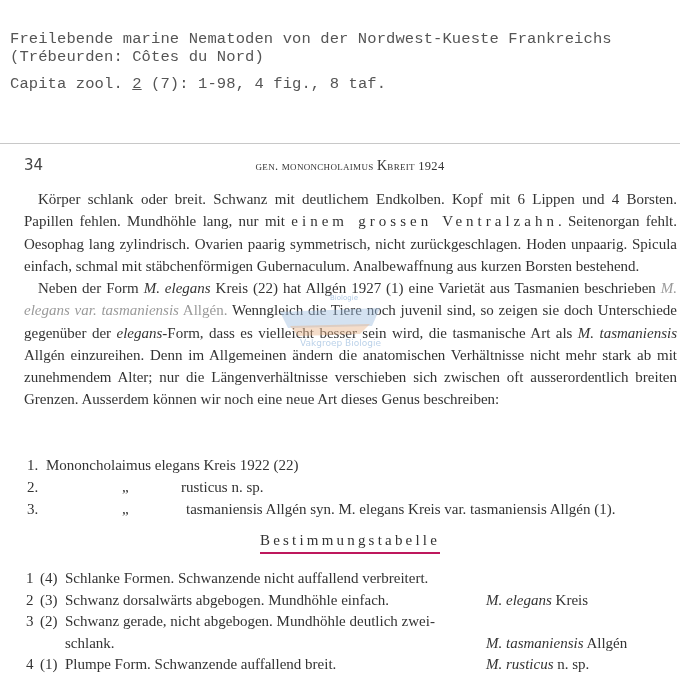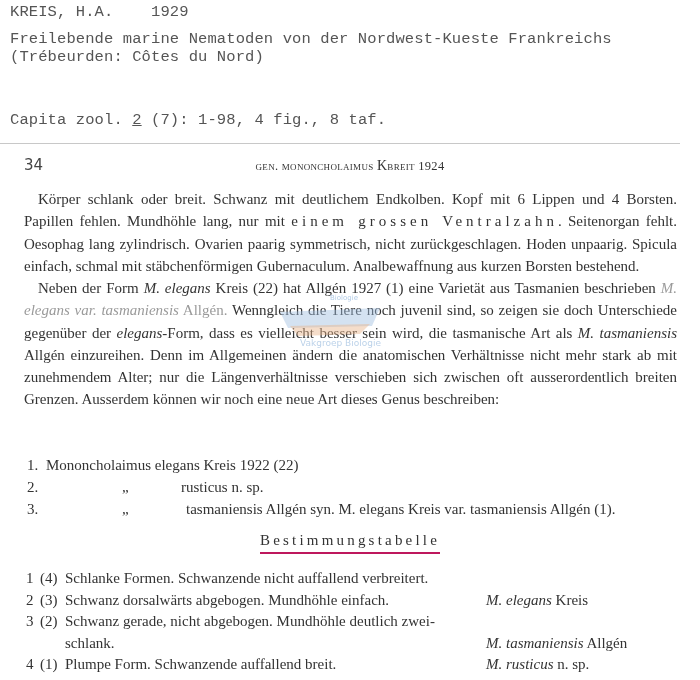--- a/index.html
+++ b/index.html
@@ -2,21 +2,21 @@
 <html><head>
 <meta charset="utf-8">
 <style>
   html, body { margin: 0; padding: 0; background: #ffffff; }
   body { width: 700px; height: 680px; position: relative; overflow: hidden; color: #3a3a3a; }
   .card { position: absolute; left: 0; top: 0; width: 700px; height: 120px; }
   .mono { font-family: "Liberation Mono", "DejaVu Sans Mono", monospace; color: #555; font-size: 15.5px; letter-spacing: 0.1px; }
   .card .l1 { position: absolute; left: 10px; top: 3px; white-space: pre; }
   .card .l2 { position: absolute; left: 10px; top: 30px; white-space: pre; }
   .card .l3 { position: absolute; left: 10px; top: 48px; white-space: pre; }
-  .card .l4 { position: absolute; left: 10px; top: 75px; white-space: pre; margin-top: 36px; }
+  .card .l4 { position: absolute; left: 10px; top: 75px; white-space: pre; }
   .card .under { text-decoration: underline; }
   .sep { position: absolute; left: 0; top: 143px; width: 680px; height: 1px; background: #c8c8c8; }
 
   .page { position: absolute; left: 0; top: 150px; width: 700px; height: 530px; }
   .serif { font-family: "Liberation Serif", "DejaVu Serif", serif; color: #333; padding-left: 20px; }
   .pnum { position: absolute; left: 24px; top: 6px; font-family: "DejaVu Sans", sans-serif; font-size: 15px; color: #444; }
   .running { position: absolute; left: 0; width: 700px; top: 8px; text-align: center; font-size: 12.5px; letter-spacing: 0.3px; }
   .running .caps { font-variant: small-caps; }
   .running .big { font-size: 14px; }
 
@@ -43,21 +43,20 @@
   .key .kp { position: absolute; left: 16px; }
   .key .kt { position: absolute; left: 41px; }
   .key .kr { position: absolute; left: 462px; }
 
   .wm { position: absolute; left: 260px; top: 140px; width: 150px; height: 60px; pointer-events: none; }
 </style>
 </head>
 <body>
 
 <div class="card">
-  <div class="l1 mono"><span>KREIS, H.A.</span>    <span>1929</span></div>
   <div class="l2 mono">Freilebende marine Nematoden von der Nordwest-Kueste Frankreichs</div>
   <div class="l3 mono">(Trébeurden: Côtes du Nord)</div>
   <div class="l4 mono"><span>Capita zool. </span><span class="under">2</span><span> (7): 1-98, 4 fig., 8 taf.</span></div>
 </div>
 
 <div class="sep"></div>
 
 <div class="page serif">
   <div class="pnum">34</div>
   <div class="running"><span class="caps">gen. </span><span class="caps">mononcholaimus </span><span class="big">K</span><span class="caps">breit</span><span> 1924</span></div>

